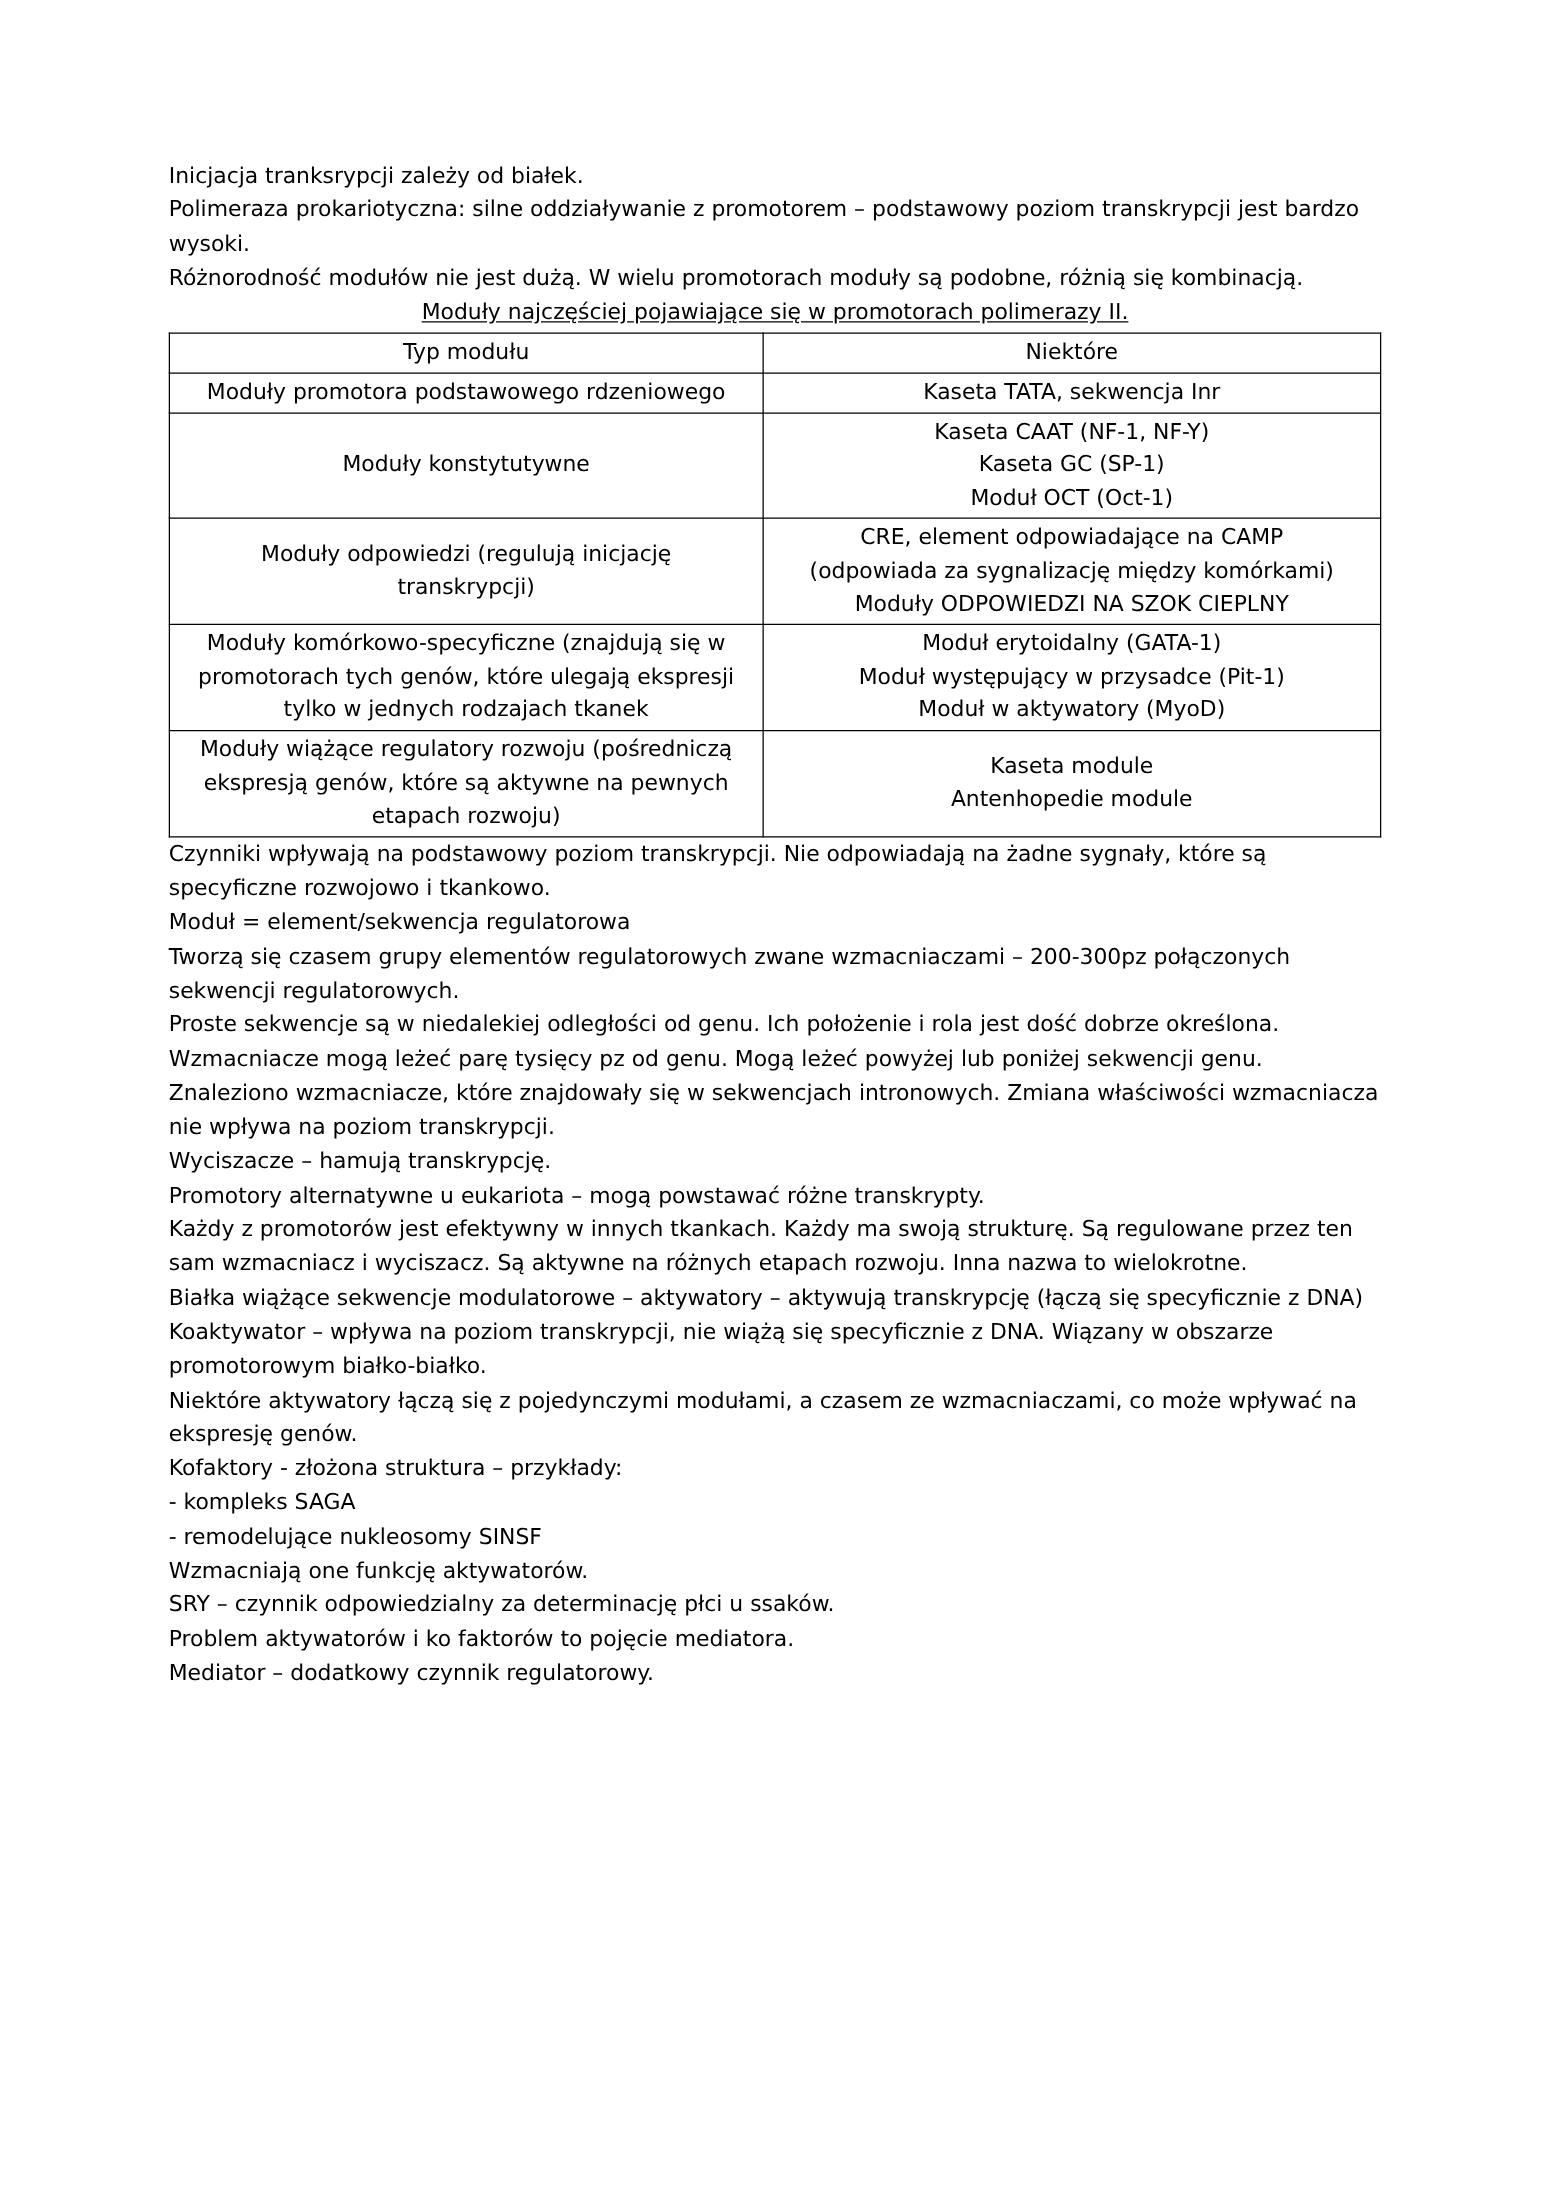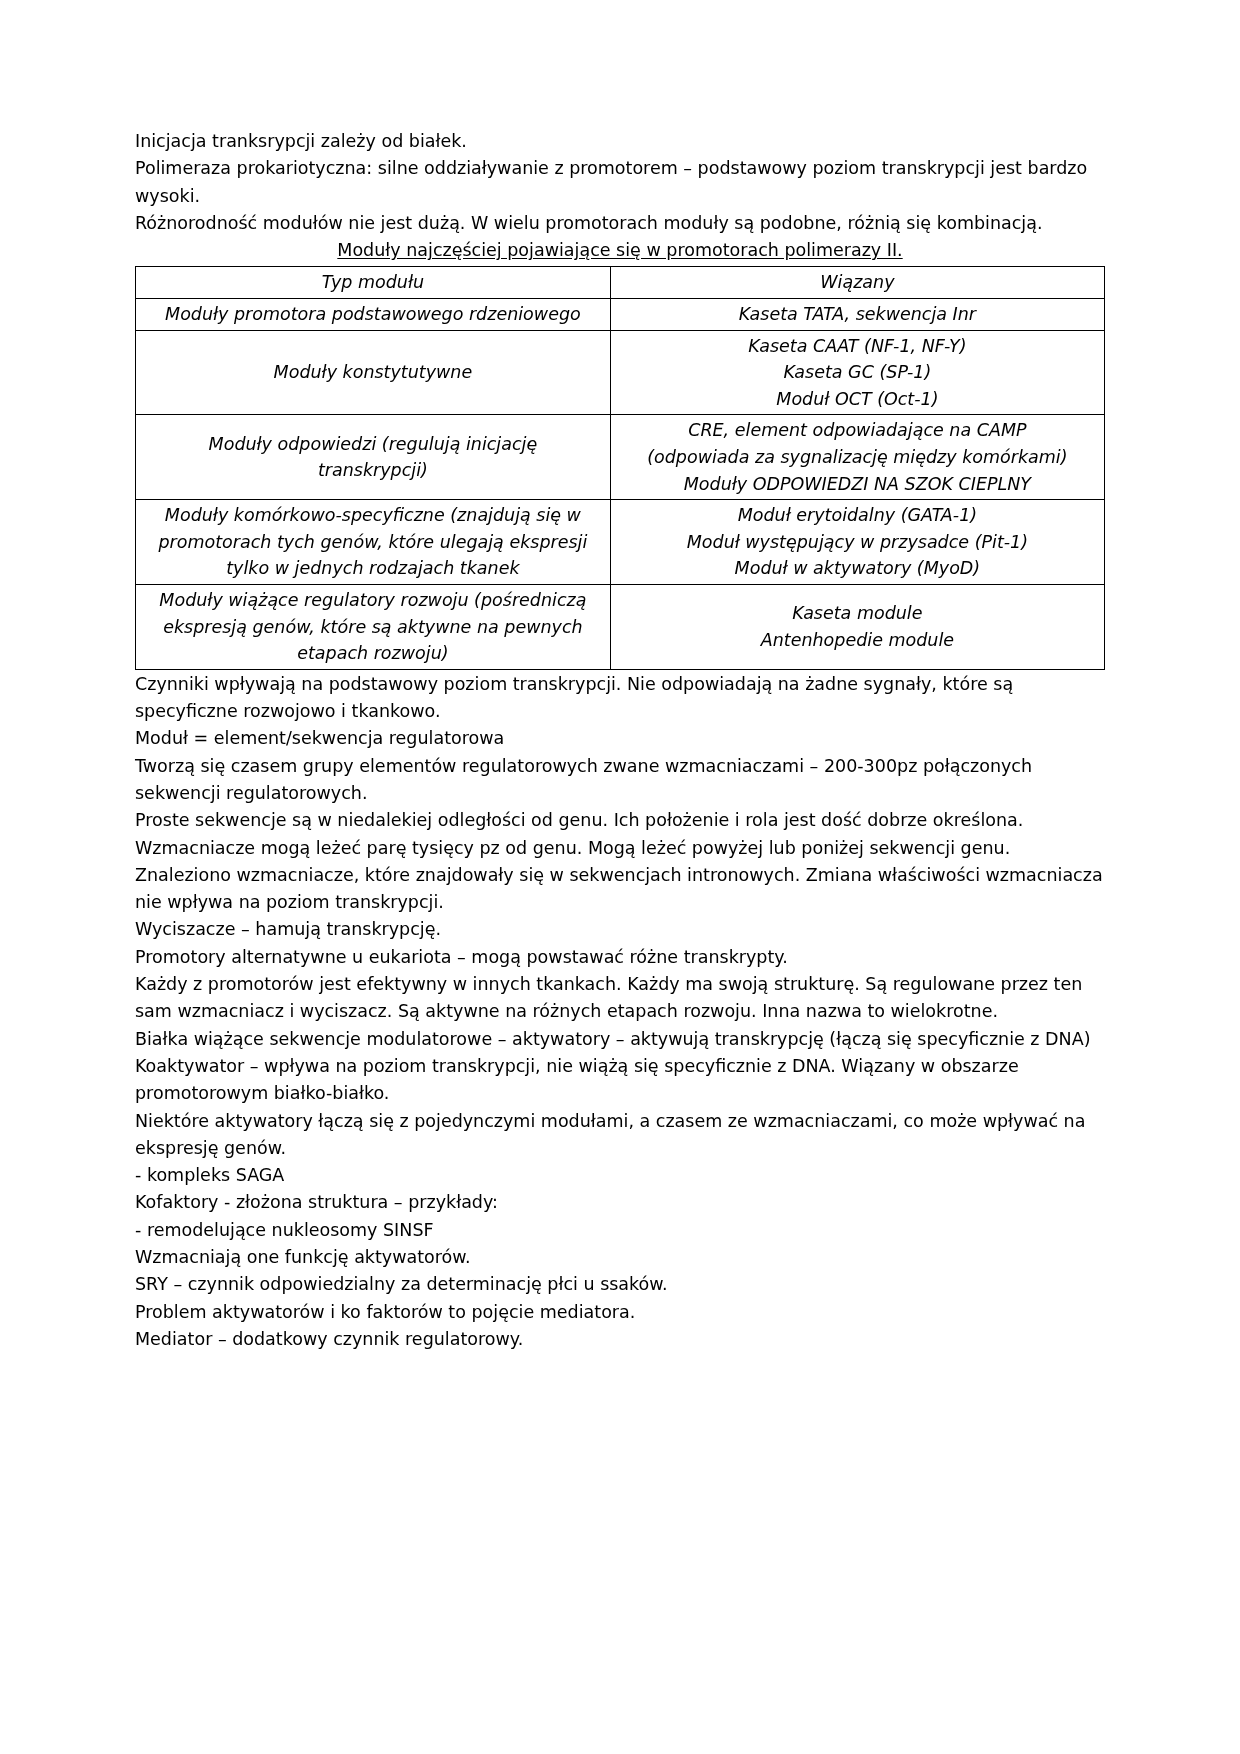--- a/index.html
+++ b/index.html
@@ -34,21 +34,20 @@
     text-decoration: underline;
     text-underline-offset: 2px;
     text-align: center;
   }
   table.modules {
     border-collapse: collapse;
     width: 100%;
     margin-top: 2px;
     margin-bottom: 1px;
     table-layout: fixed;
-    font-style: italic;
   }
   table.modules td, table.modules th {
     border: 1.6px solid #000000;
     padding: 2px 6px;
     font-size: 17.5px;
     line-height: 1.52;
     font-weight: normal;
     text-align: center;
     vertical-align: middle;
   }
@@ -70,21 +69,21 @@
     <p class="para underline">Moduły najczęściej pojawiające się w promotorach polimerazy II.</p>
 
     <table class="modules">
       <colgroup>
           <col class="c1">
           <col class="c2">
         </colgroup>
       <thead>
         <tr>
           <th>Typ modułu</th>
-          <th>Wiązany</th>
+          <th>Niektóre</th>
         </tr>
       </thead>
       <tbody>
         <tr>
           <td class="cell-lines">
             <span>Moduły promotora podstawowego rdzeniowego</span>
           </td>
           <td class="cell-lines">
             <span>Kaseta TATA, sekwencja Inr</span>
           </td>
@@ -141,22 +140,22 @@
     <p class="para">Tworzą się czasem grupy elementów regulatorowych zwane wzmacniaczami – 200-300pz połączonych sekwencji regulatorowych.</p>
     <p class="para">Proste sekwencje są w niedalekiej odległości od genu. Ich położenie i rola jest dość dobrze określona.</p>
     <p class="para">Wzmacniacze mogą leżeć parę tysięcy pz od genu. Mogą leżeć powyżej lub poniżej sekwencji genu.</p>
     <p class="para">Znaleziono wzmacniacze, które znajdowały się w sekwencjach intronowych. Zmiana właściwości wzmacniacza nie wpływa na poziom transkrypcji.</p>
     <p class="para">Wyciszacze – hamują transkrypcję.</p>
     <p class="para">Promotory alternatywne u eukariota – mogą powstawać różne transkrypty.</p>
     <p class="para">Każdy z promotorów jest efektywny w innych tkankach. Każdy ma swoją strukturę. Są regulowane przez ten sam wzmacniacz i wyciszacz. Są aktywne na różnych etapach rozwoju. Inna nazwa to wielokrotne.</p>
     <p class="para">Białka wiążące sekwencje modulatorowe – aktywatory – aktywują transkrypcję (łączą się specyficznie z DNA)</p>
     <p class="para">Koaktywator – wpływa na poziom transkrypcji, nie wiążą się specyficznie z DNA. Wiązany w obszarze promotorowym białko-białko.</p>
     <p class="para">Niektóre aktywatory łączą się z pojedynczymi modułami, a czasem ze wzmacniaczami, co może wpływać na ekspresję genów.</p>
+    <p class="para">Kofaktory  - złożona struktura – przykłady:</p>
     <p class="para"> - kompleks SAGA</p>
-    <p class="para">Kofaktory  - złożona struktura – przykłady:</p>
     <p class="para"> - remodelujące nukleosomy SINSF</p>
     <p class="para">Wzmacniają one funkcję aktywatorów.</p>
     <p class="para">SRY – czynnik odpowiedzialny za determinację płci u ssaków.</p>
     <p class="para">Problem aktywatorów i ko faktorów to pojęcie mediatora.</p>
     <p class="para">Mediator – dodatkowy czynnik regulatorowy.</p>
 
   </div>
 </div>
 
 </body></html>

